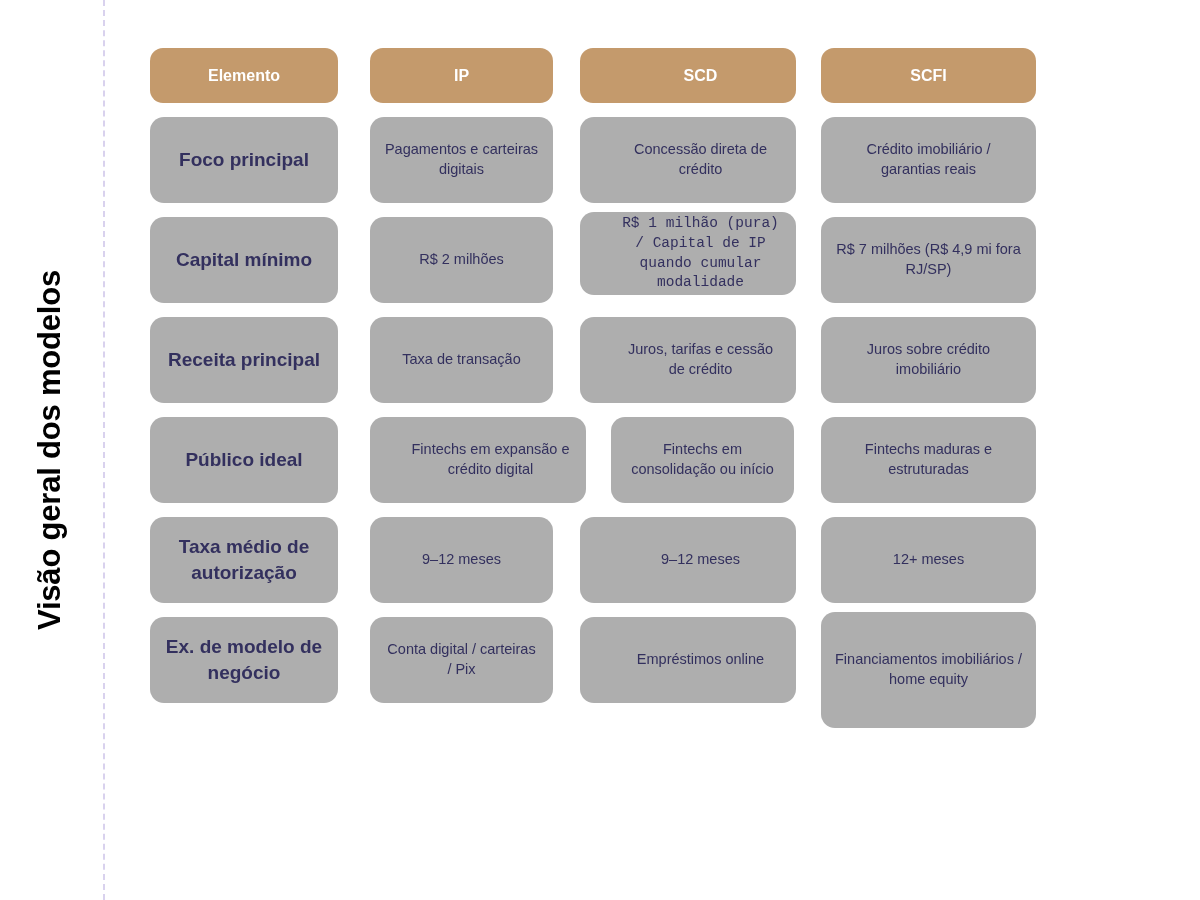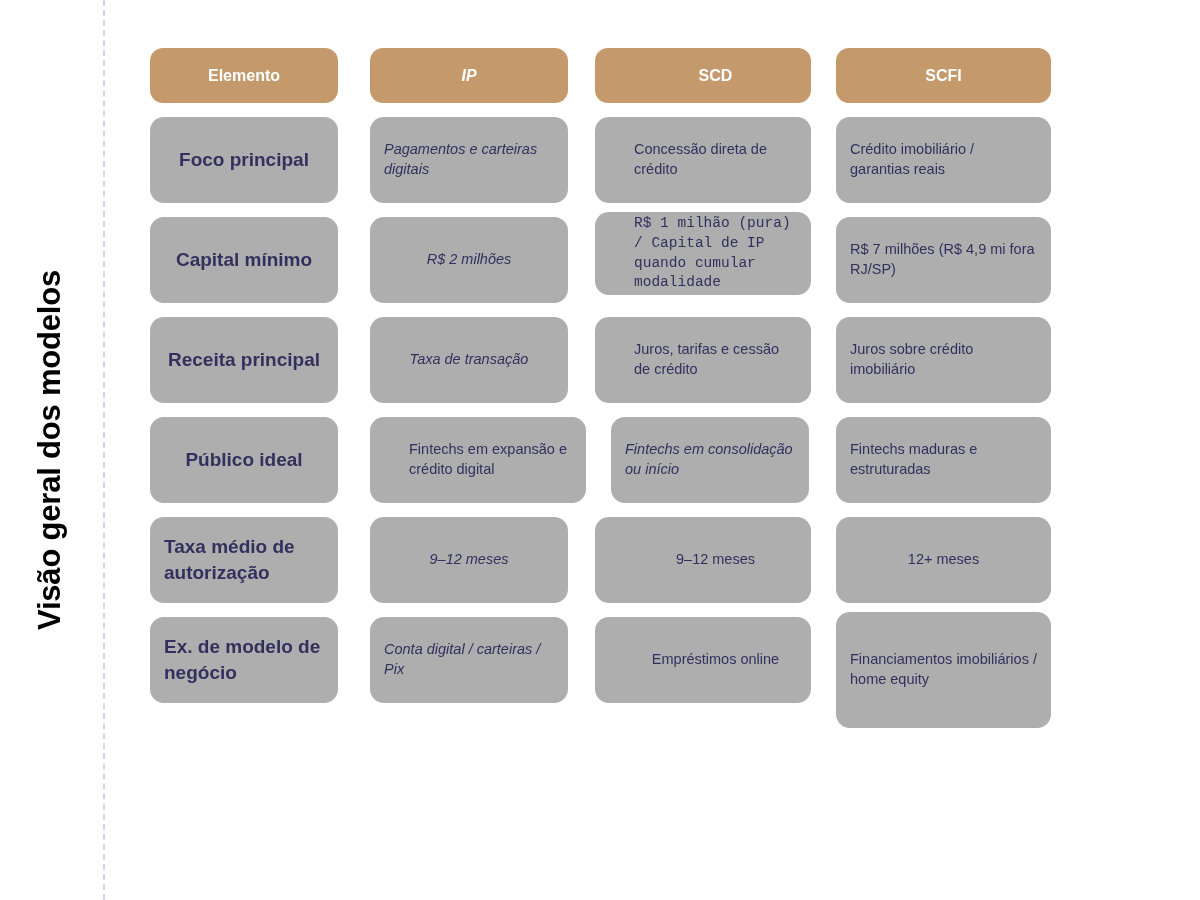--- a/index.html
+++ b/index.html
@@ -67,31 +67,32 @@
     margin-bottom: 14px;
     align-items: stretch;
   }
   .row:last-child { margin-bottom: 0; }
 
   .cell {
     box-sizing: border-box;
     display: flex;
     align-items: center;
     justify-content: center;
+    text-align: center;
     border-radius: 14px;
     padding: 8px 14px;
     color: #33305e;
     font-size: 14.5px;
     line-height: 1.35;
     font-family: "Liberation Sans", sans-serif;
   }
 
   
   .col-0 { width: 188px; margin-right: 32px; }
-  .col-1 { width: 198px; margin-right: 27px; font-style: italic; }
+  .col-1 { width: 183px; margin-right: 27px; }
   .col-2 { width: 216px; margin-right: 25px; padding-left: 39px; }
   .col-3 { width: 215px; }
 
   
   .header-row .cell {
     background: #c49a6c;
     color: #ffffff;
     font-size: 16px;
     font-weight: 700;
     height: 55px;

